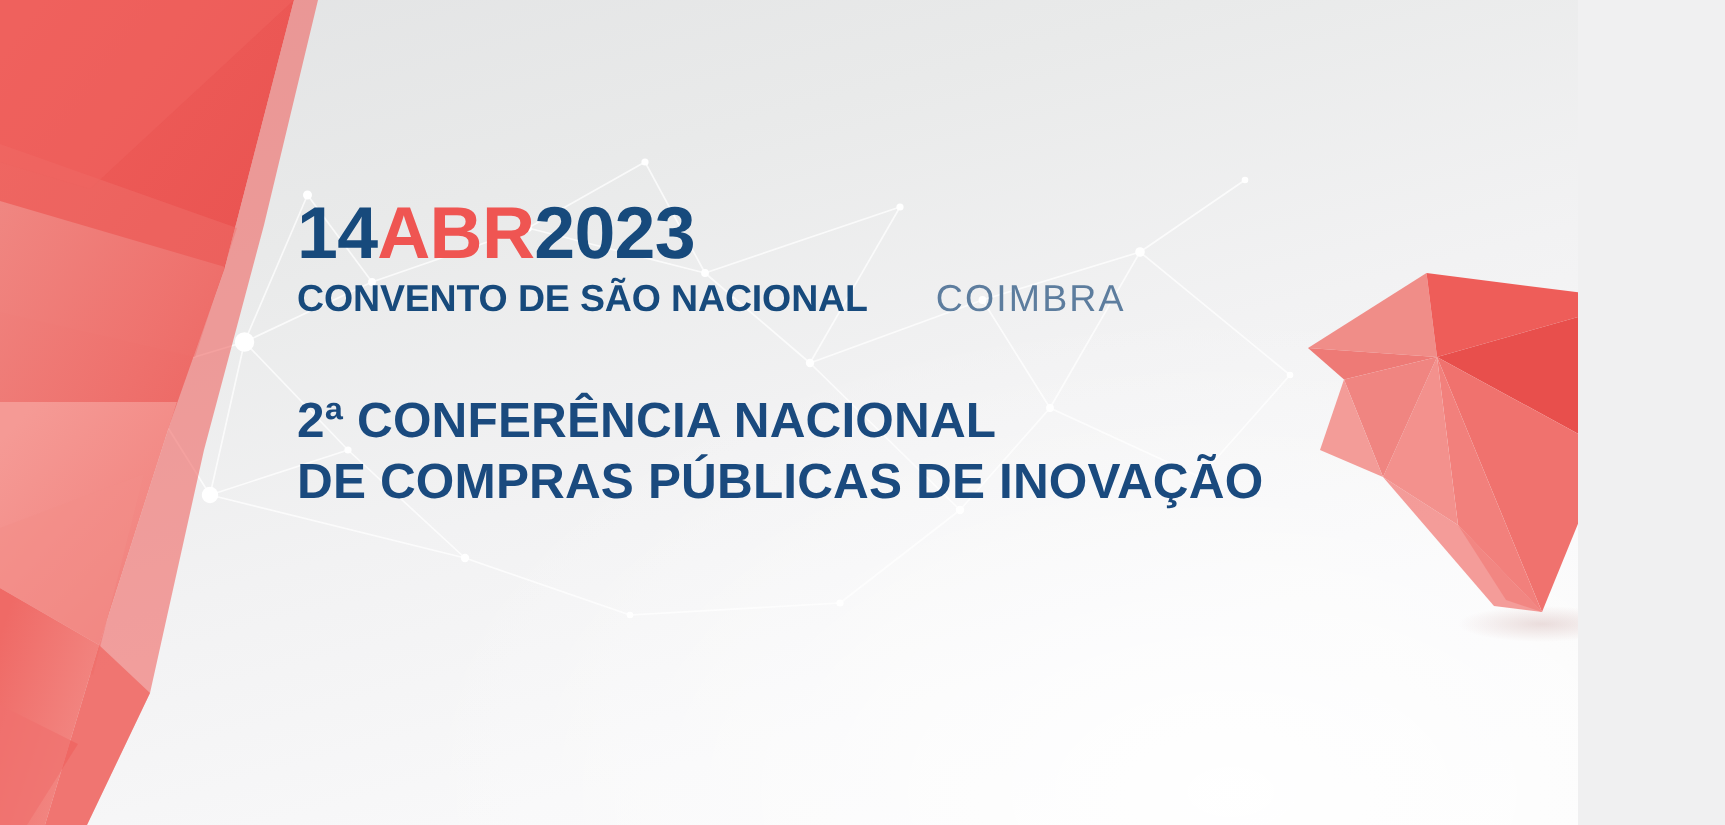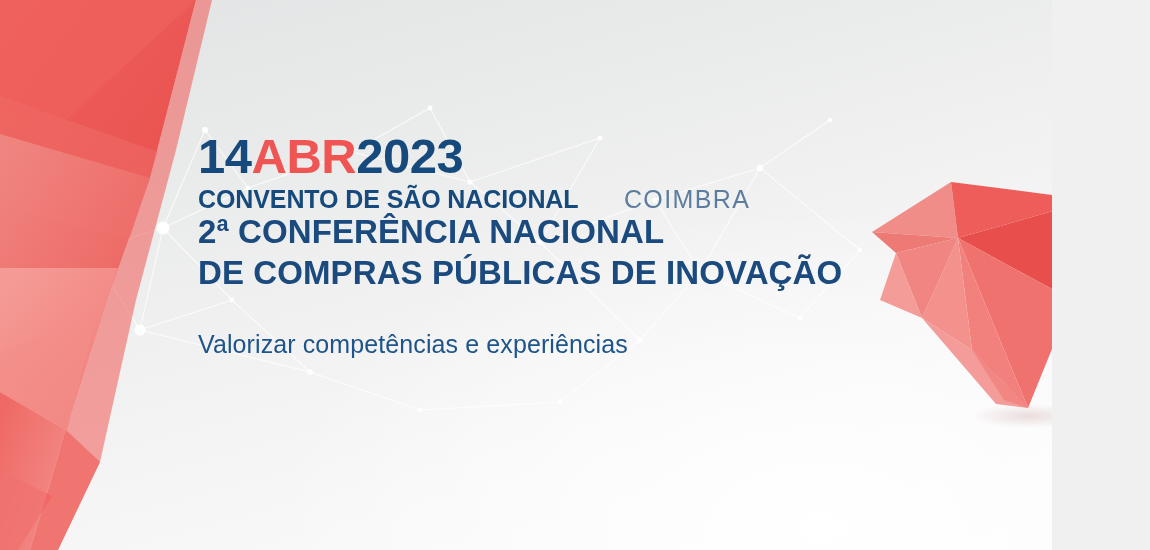--- a/index.html
+++ b/index.html
@@ -42,20 +42,21 @@
     color:#174a7c;
     white-space:nowrap;
   }
   .venue-line .city {
     color:#5d7d9e;
     font-weight:400;
     letter-spacing:1.4px;
     margin-left:39px;
   }
   #title {
+    margin-top:48px;
     font-size:33px;
     font-weight:800;
     letter-spacing:0.1px;
     line-height:1.24;
     color:#1a4a7e;
   }
   #title .t-row { display:block; white-space:nowrap; }
   #tagline {
     margin-top:36px;
     font-size:25px;
@@ -191,16 +192,15 @@
 
     <div class="date-line"><span>14</span><span class="mid">ABR</span><span>2023</span></div>
 
     <div class="venue-line"><span>CONVENTO DE SÃO NACIONAL</span> <span class="city">COIMBRA</span></div>
 
     <div id="title">
       <span class="t-row">2ª CONFERÊNCIA NACIONAL</span>
       <span class="t-row">DE COMPRAS PÚBLICAS DE INOVAÇÃO</span>
     </div>
 
-    <div id="tagline">Valorizar competências e experiências</div>
   </div>
 
 </div>
 
 </body></html>

